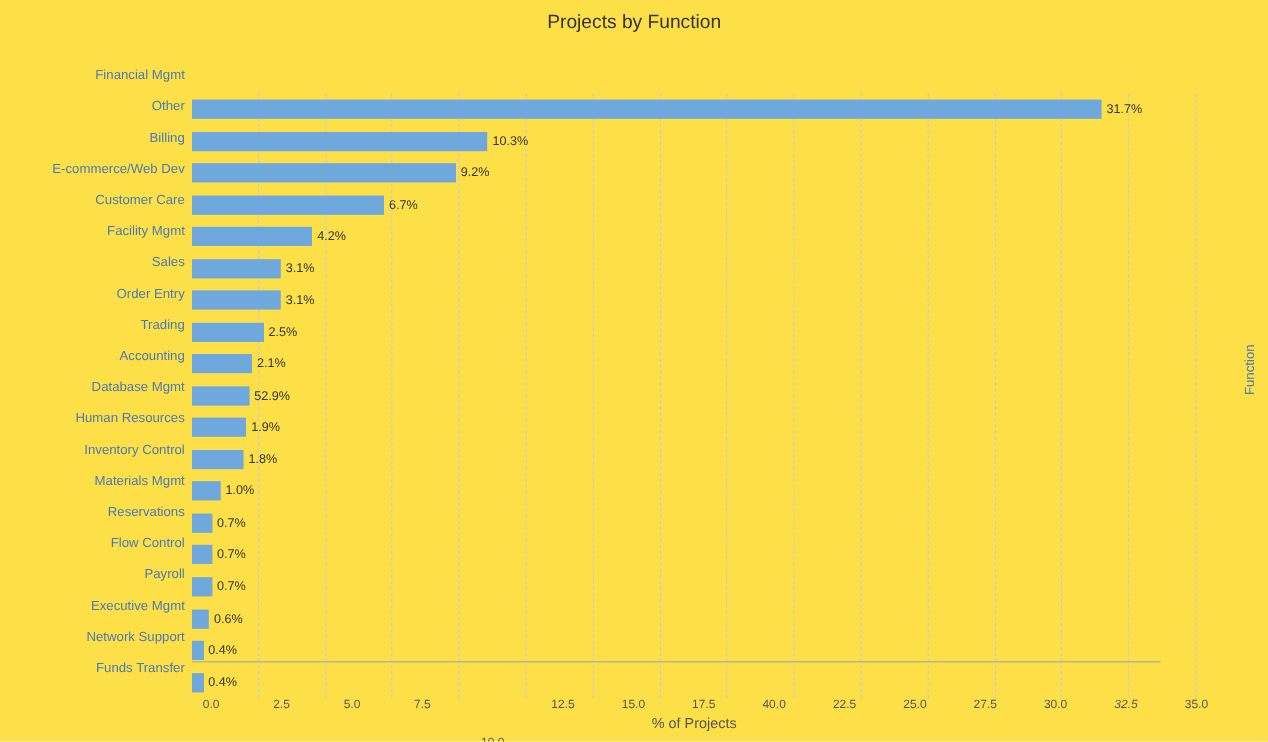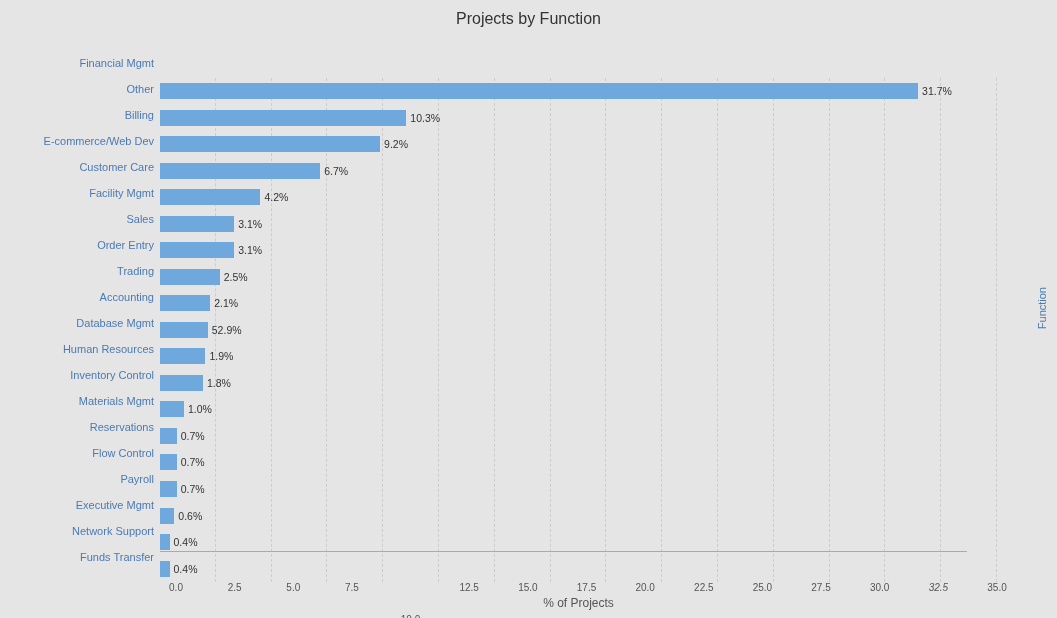--- a/index.html
+++ b/index.html
@@ -7,21 +7,21 @@
       background: #fff;
       font-family: Arial, sans-serif;
       width: 1057px;
       height: 618px;
       overflow: hidden;
     }
     .chart-container {
       width: 1057px;
       height: 618px;
       position: relative;
-      background: #e5e5e5;
+      background: #fde047;
     }
     .chart-title {
       text-align: center;
       font-size: 16px;
       color: #333;
       padding-top: 10px;
       padding-bottom: 6px;
     }
     .chart-area {
       display: flex;
@@ -272,21 +272,21 @@
 
       <div style="position:absolute; bottom:14px; left:16px; right:30px; height:16px;" id="x-ticks-container">
           <span style="position: absolute; font-size: 10px; color: rgb(85, 85, 85); transform: translateX(-50%); left: 0%;">0.0</span>
           <span style="position: absolute; font-size: 10px; color: rgb(85, 85, 85); transform: translateX(-50%); left: 7.14%;">2.5</span>
           <span style="position: absolute; font-size: 10px; color: rgb(85, 85, 85); transform: translateX(-50%); left: 14.29%;">5.0</span>
           <span style="position: absolute; font-size: 10px; color: rgb(85, 85, 85); transform: translateX(-50%); left: 21.43%;">7.5</span>
           <span style="position: absolute; font-size: 10px; color: rgb(85, 85, 85); transform: translateX(-50%); left: 28.57%; margin-top: 32px;">10.0</span>
           <span style="position: absolute; font-size: 10px; color: rgb(85, 85, 85); transform: translateX(-50%); left: 35.71%;">12.5</span>
           <span style="position: absolute; font-size: 10px; color: rgb(85, 85, 85); transform: translateX(-50%); left: 42.86%;">15.0</span>
           <span style="position: absolute; font-size: 10px; color: rgb(85, 85, 85); transform: translateX(-50%); left: 50%;">17.5</span>
-          <span style="position: absolute; font-size: 10px; color: rgb(85, 85, 85); transform: translateX(-50%); left: 57.14%;">20.0</span>
+          <span style="position: absolute; font-size: 10px; color: rgb(85, 85, 85); transform: translateX(-50%); left: 57.14%;">40.0</span>
           <span style="position: absolute; font-size: 10px; color: rgb(85, 85, 85); transform: translateX(-50%); left: 64.29%;">22.5</span>
           <span style="position: absolute; font-size: 10px; color: rgb(85, 85, 85); transform: translateX(-50%); left: 71.43%;">25.0</span>
           <span style="position: absolute; font-size: 10px; color: rgb(85, 85, 85); transform: translateX(-50%); left: 78.57%;">27.5</span>
           <span style="position: absolute; font-size: 10px; color: rgb(85, 85, 85); transform: translateX(-50%); left: 85.71%;">30.0</span>
           <span style="position: absolute; font-size: 10px; color: rgb(85, 85, 85); transform: translateX(-50%); left: 92.86%; font-style: italic;">32.5</span>
           <span style="position: absolute; font-size: 10px; color: rgb(85, 85, 85); transform: translateX(-50%); left: 100%;">35.0</span>
         </div>
 
       <div class="x-axis-title">% of Projects</div>
     </div>

